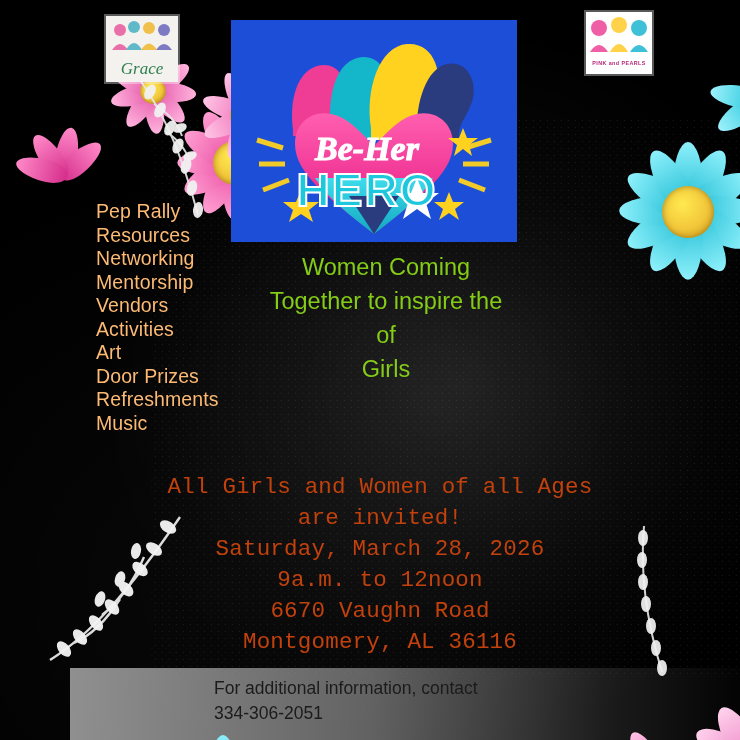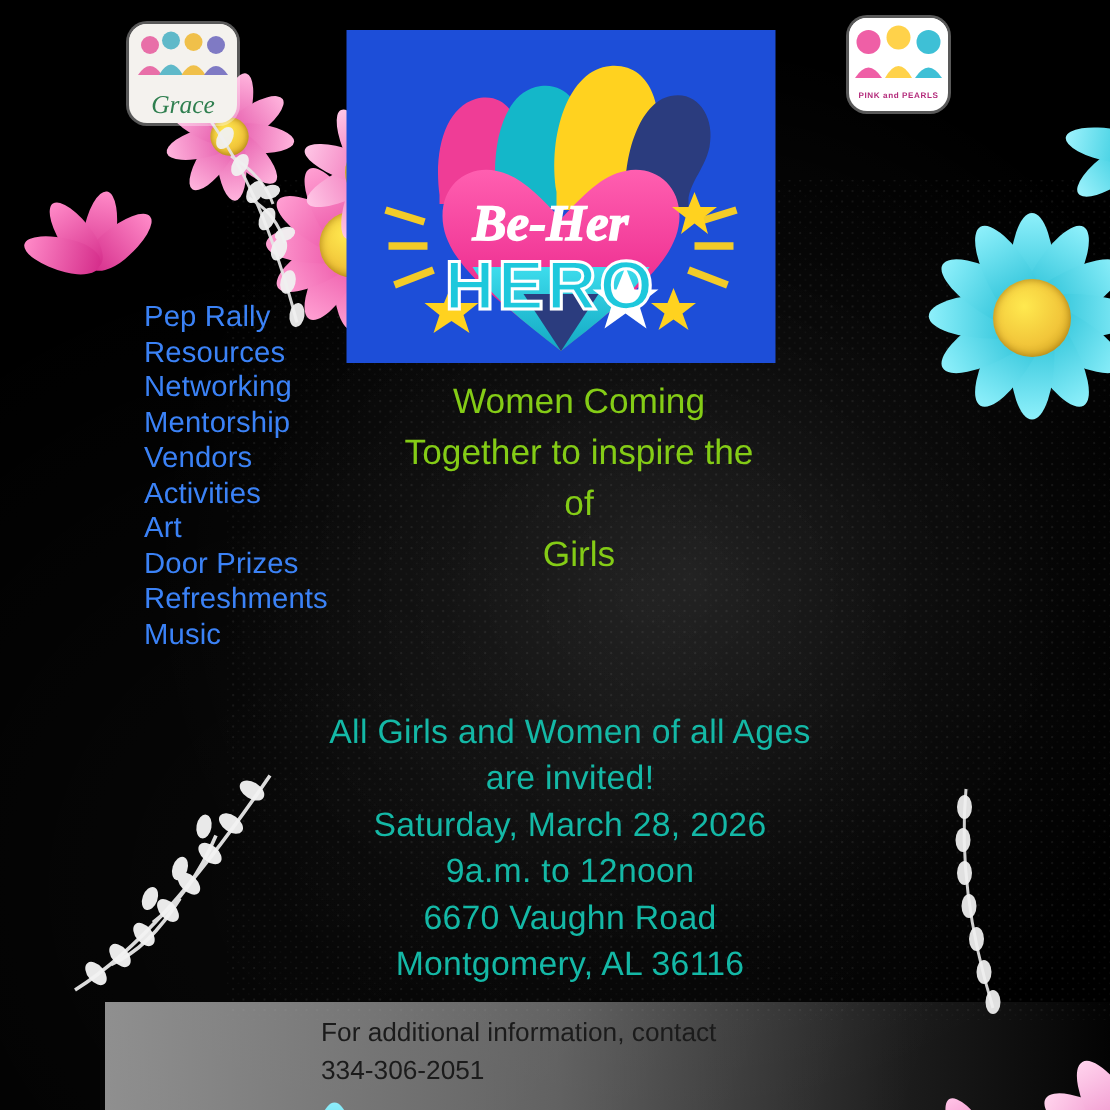--- a/index.html
+++ b/index.html
@@ -65,24 +65,25 @@
     background: radial-gradient(circle at 40% 35%, #ffe94f 0%, #f2c63a 55%, #c99a18 100%);
     box-shadow: inset 0 0 6px rgba(120,80,0,.6);
   }
 
   
   .branch { position: absolute; }
 
   
   .logo-badge {
     position: absolute;
-    border-radius: 12px;
+    border-radius: 0;
     background: #f4f2ee;
     box-shadow: 0 0 0 2px rgba(255,255,255,.35);
     overflow: hidden;
+    margin-left: 20px;
   }
   .logo-grace { left: 86px; top: 16px; width: 72px; height: 66px; }
   .logo-pink  { left: 566px; top: 12px; width: 66px; height: 62px; background:#fff; }
   .logo-cap {
     font-family: "Liberation Serif", serif;
     font-style: italic;
     font-size: 17px;
     color: #2f7f4f;
     text-align: center;
     line-height: 1;
@@ -106,21 +107,21 @@
   }
 
   
   .feature-list {
     position: absolute;
     left: 96px;
     top: 200px;
     width: 190px;
     font-size: 19.5px;
     line-height: 23.5px;
-    color: #3b82f6;
+    color: #fdba74;
     letter-spacing: .1px;
   }
   .feature-list div { white-space: nowrap; }
 
   .tagline {
     position: absolute;
     left: 236px;
     top: 250px;
     width: 300px;
     text-align: center;
@@ -130,22 +131,23 @@
   }
 
   .details {
     position: absolute;
     left: 150px;
     top: 472px;
     width: 460px;
     text-align: center;
     font-size: 22.5px;
     line-height: 31px;
-    color: #14b8a6;
+    color: #c2410c;
     letter-spacing: .2px;
+    font-family: Liberation Mono, monospace;
   }
 
   .contact {
     position: absolute;
     left: 214px;
     bottom: 14px;
     width: 420px;
     font-size: 17.5px;
     line-height: 25px;
     color: #1b1b1b;

